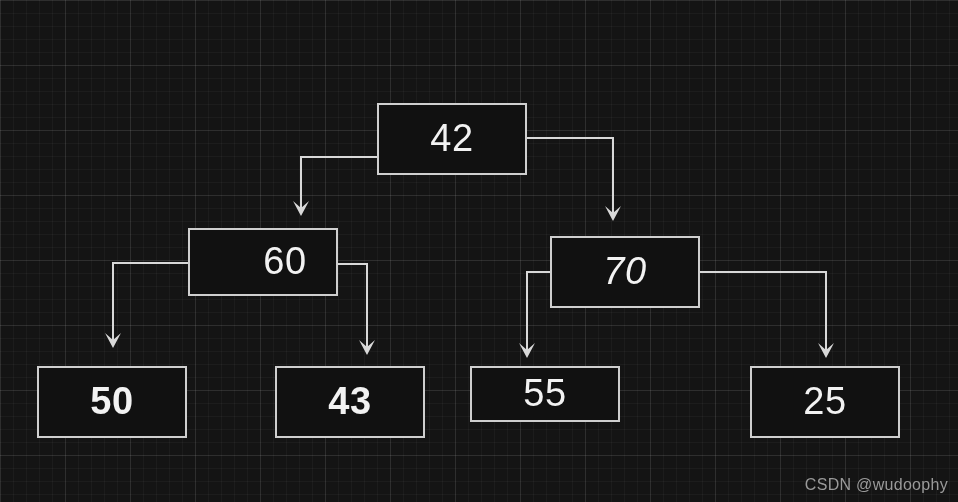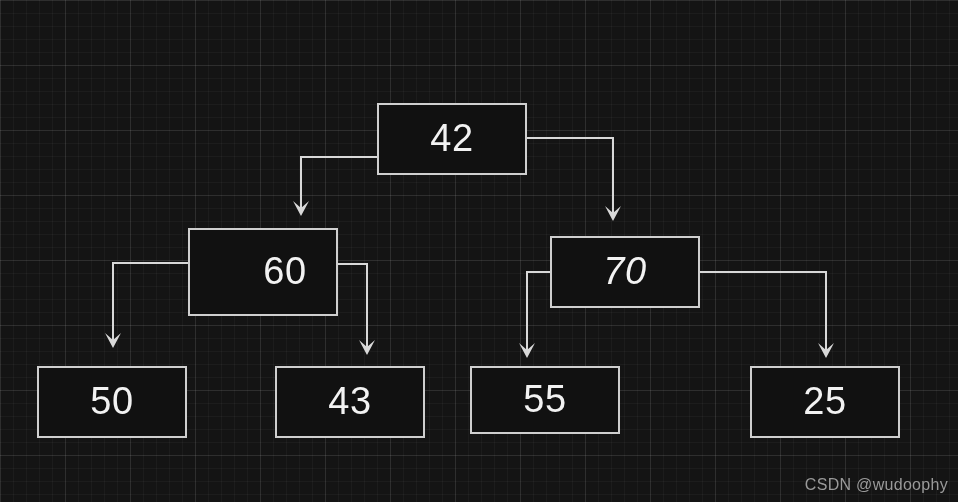--- a/index.html
+++ b/index.html
@@ -39,21 +39,21 @@
     display: flex;
     align-items: center;
     justify-content: center;
     color: #f2f2f2;
     font-size: 38px;
     line-height: 1;
     letter-spacing: 0.5px;
     font-weight: 400;
   }
   .node.bold {
-    font-weight: 400;
+    font-weight: 700;
   }
   .node-label {
     display: block;
     transform: translateY(-1px);
   }
   #watermark {
     position: absolute;
     right: 10px;
     bottom: 8px;
     color: #9a9a9a;
@@ -91,33 +91,33 @@
       <g>
         <path d="M 700 272 L 826 272 L 826 351" fill="none" stroke="#d8d8d8" stroke-width="2"></path>
         <path d="M 818 343 L 826 358 L 834 343 L 826 350 Z" fill="#d8d8d8"></path>
       </g>
     </svg>
 
   <div id="node-layer">
       <div class="node" style="left: 377px; top: 103px; width: 150px; height: 72px; text-align: right;">
         <span class="node-label">42</span>
       </div>
-      <div class="node" style="left: 188px; top: 228px; width: 150px; height: 88px; padding-left: 44px;">
+      <div class="node" style="left: 188px; top: 228px; width: 150px; height: 68px; padding-left: 44px;">
         <span class="node-label">60</span>
       </div>
       <div class="node" style="left: 550px; top: 236px; width: 150px; height: 72px; font-style: italic;">
         <span class="node-label">70</span>
       </div>
       <div class="node bold" style="left: 37px; top: 366px; width: 150px; height: 72px;">
         <span class="node-label">50</span>
       </div>
       <div class="node bold" style="left: 275px; top: 366px; width: 150px; height: 72px; text-align: right;">
         <span class="node-label">43</span>
       </div>
-      <div class="node" style="left: 470px; top: 366px; width: 150px; height: 68px;">
+      <div class="node" style="left: 470px; top: 366px; width: 150px; height: 56px;">
         <span class="node-label">55</span>
       </div>
       <div class="node" style="left: 750px; top: 366px; width: 150px; height: 72px;">
         <span class="node-label">25</span>
       </div>
     </div>
 
   <div id="watermark">CSDN @wudoophy</div>
 
 </div>

